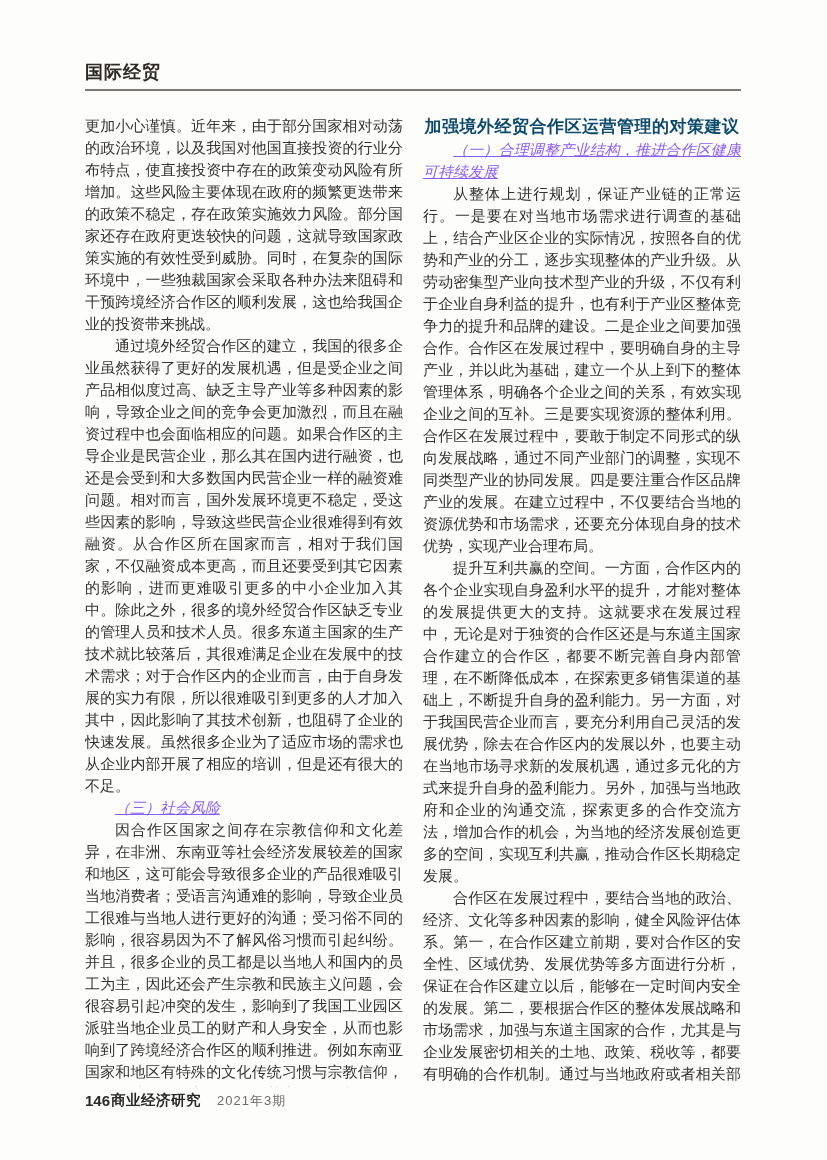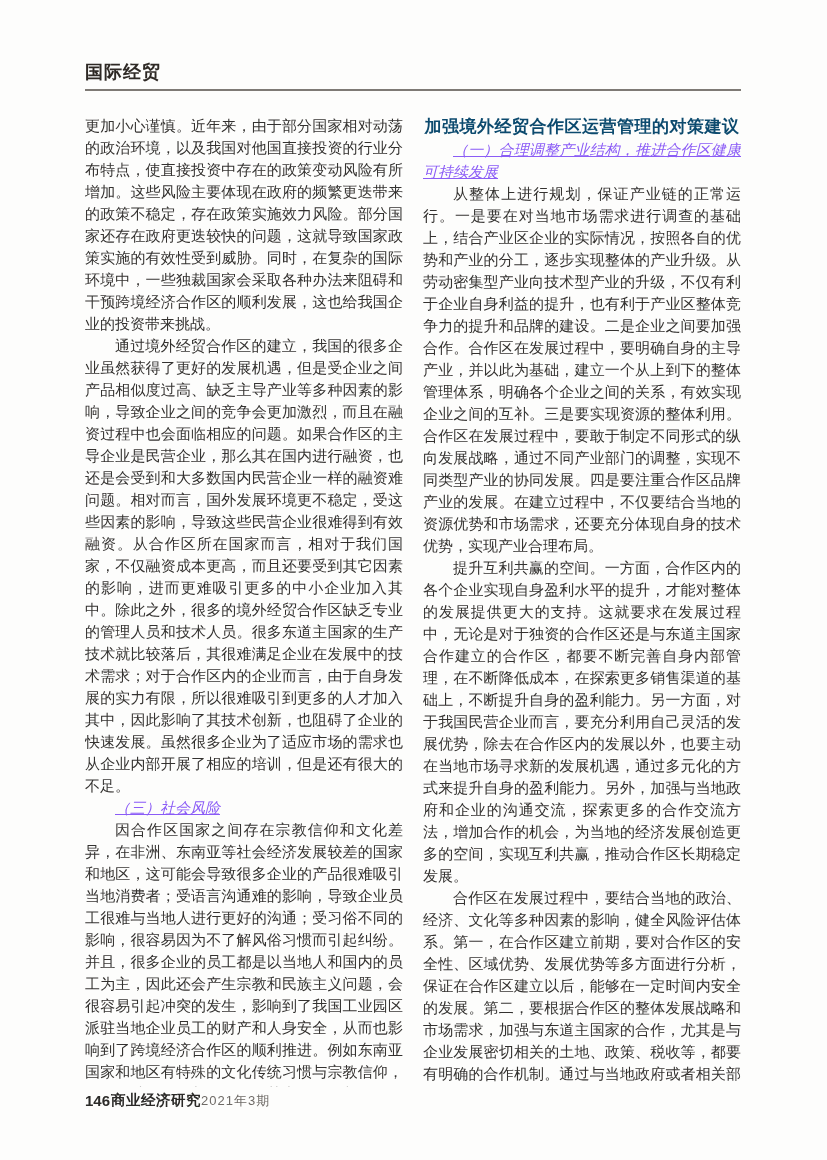--- a/index.html
+++ b/index.html
@@ -77,21 +77,21 @@
   .journal-name {
     font-weight: bold;
     font-size: 14.5px;
     color: #2b2a28;
     margin-left: 1px;
     letter-spacing: 0.5px;
   }
   .issue-label {
     font-size: 13px;
     color: #6e6a66;
-    margin-left: 0;
+    margin-left: 16px;
     letter-spacing: 1px;
   }
 </style>
 </head>
 <body>
 
 <div class="sheet">
 
   <div class="section-header">
     <div class="section-title">国际经贸</div>

